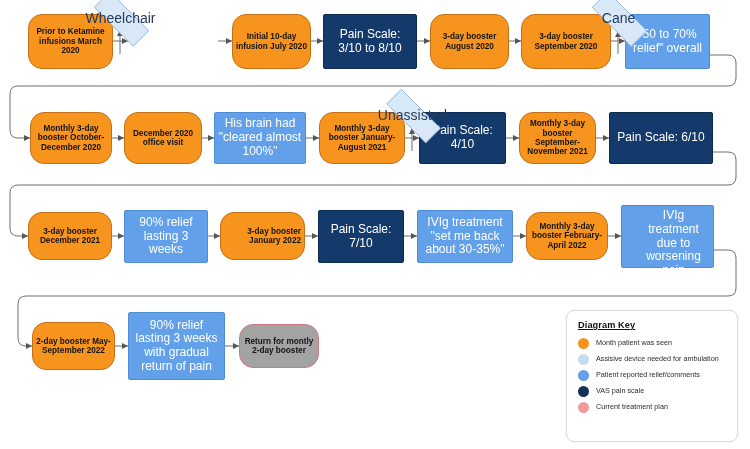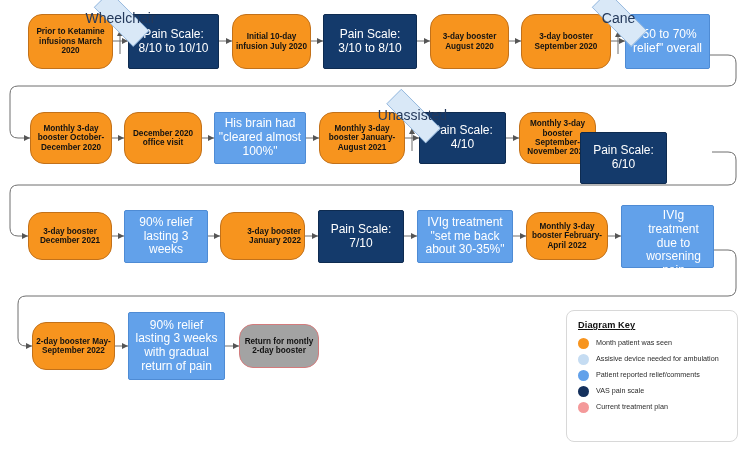--- a/index.html
+++ b/index.html
@@ -153,23 +153,20 @@
       <path d="M120,54 L120,30" marker-end="url(#ahu)"></path>
       <path d="M618,54 L618,31" marker-end="url(#ahu)"></path>
       <path d="M412,151 L412,128" marker-end="url(#ahu)"></path>
     </g>
   </svg>
 
   <div class="node n-month" style="left:28px;top:14px;width:85px;height:55px;">
     <span>Prior to Ketamine infusions March 2020</span>
   </div>
 
-  <div class="node n-vas" style="left:128px;top:14px;width:91px;height:55px;">
-    <span>Pain Scale: 8/10 to 10/10</span>
-  </div>
 
   <div class="node n-month" style="left:232px;top:14px;width:79px;height:55px;">
     <span>Initial 10-day infusion July 2020</span>
   </div>
 
   <div class="node n-vas" style="left:323px;top:14px;width:94px;height:55px;">
     <span>Pain Scale: 3/10 to 8/10</span>
   </div>
 
   <div class="node n-month" style="left:430px;top:14px;width:79px;height:55px;">
@@ -211,21 +208,21 @@
   </div>
 
   <div class="node n-vas" style="left:419px;top:112px;width:87px;height:52px;">
     <span>Pain Scale: 4/10</span>
   </div>
 
   <div class="node n-month" style="left:519px;top:112px;width:77px;height:52px;">
     <span>Monthly 3-day booster September-November 2021</span>
   </div>
 
-  <div class="node n-vas" style="left:580px;top:112px;width:87px;height:52px;margin-top:20px;">
+  <div class="node n-vas" style="left:609px;top:112px;width:104px;height:52px;">
     <span>Pain Scale: 6/10</span>
   </div>
 
   <div class="n-device" style="left:374px;top:101px;width:77px;height:28px;">
     <div class="dshape"></div>
     <div class="dlabel">Unassisted</div>
   </div>
 
   <div class="node n-month" style="left:28px;top:212px;width:84px;height:48px;">
     <span>3-day booster December 2021</span>

